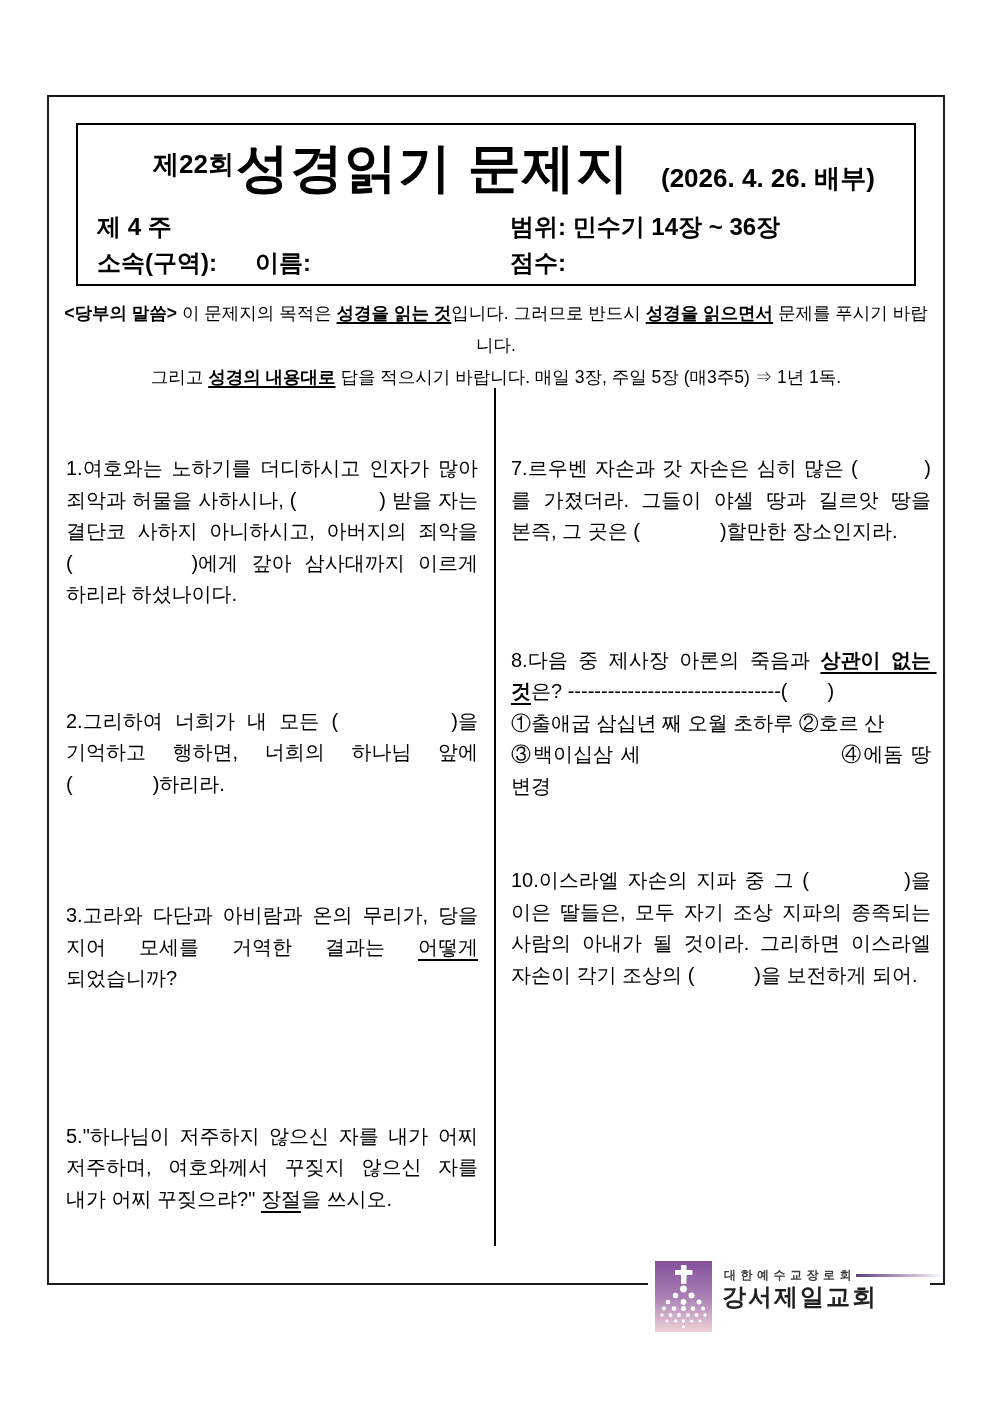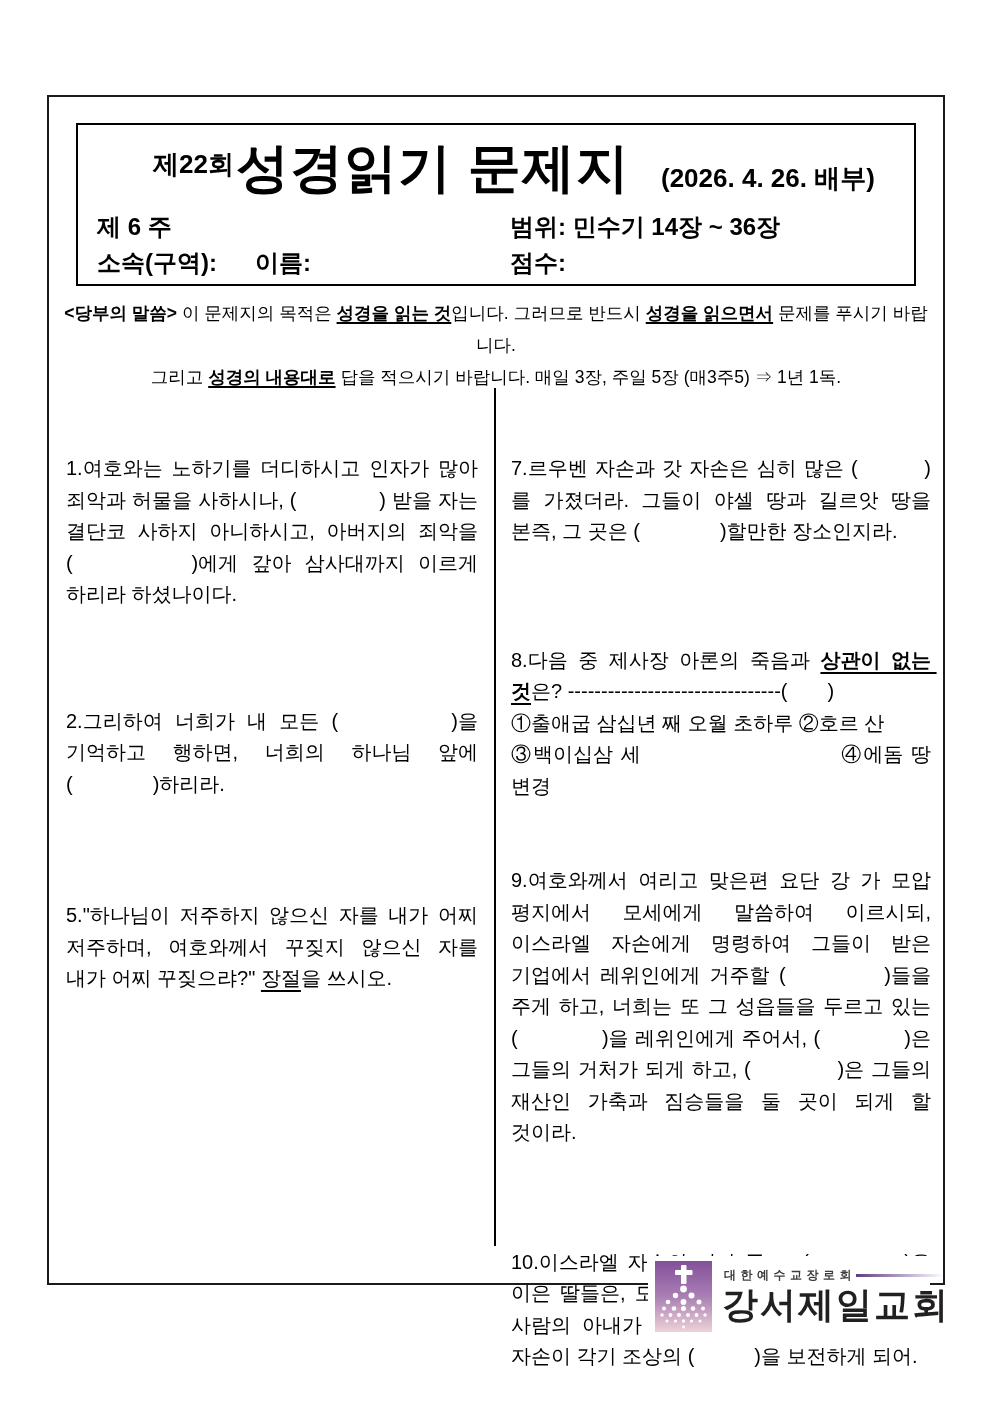--- a/index.html
+++ b/index.html
@@ -51,60 +51,60 @@
     position: absolute; left: 648px; top: 1256px; width: 282px; height: 88px;
     background: #fff; z-index: 5;
   }
   .logo-mark { position: absolute; left: 7px; top: 5px; width: 57px; height: 71px; }
   .logo-denom-row {
     position: absolute; left: 76px; top: 11px; right: -14px;
     display: flex; align-items: center; 
   }
   .logo-denom { font-size: 12px; font-weight: bold; letter-spacing: 4.5px; color: #3c3c3c; white-space: nowrap; }
   .logo-rule  { flex: 1; height: 3px; background: linear-gradient(to right, #5d3f7d, #b9a6c8 55%, rgba(185,166,200,0)); }
-  .logo-name  { position: absolute; left: 74px; top: 25px; font-size: 36px; font-weight: bold; letter-spacing: 2px; color: #221f1f; white-space: nowrap; }
+  .logo-name  { position: absolute; left: 74px; top: 25px; font-size: 24px; font-weight: bold; letter-spacing: 2px; color: #221f1f; white-space: nowrap; }
 </style>
 </head>
 <body>
 
 <div class="page">
 
   <div class="outer-border"></div>
 
   <div class="header-box">
     <div class="hb-round">제22회</div>
     <div class="hb-title">성경읽기 문제지</div>
     <div class="hb-date">(2026. 4. 26. 배부)</div>
-    <div class="hb-week">제 6 주</div>
+    <div class="hb-week">제 4 주</div>
     <div class="hb-range">범위: 민수기 14장 ~ 36장</div>
     <div class="hb-aff">소속(구역):</div>
     <div class="hb-name">이름:</div>
     <div class="hb-score">점수:</div>
   </div>
 
   <div class="notice">
     <div><span class="b">&lt;당부의 말씀&gt; </span><span>이 문제지의 목적은 </span><span class="b u">성경을 읽는 것</span><span>입니다. 그러므로 반드시 </span><span class="b u">성경을 읽으면서</span><span> 문제를 푸시기 바랍니다.</span></div>
     <div><span>그리고 </span><span class="b u">성경의 내용대로</span><span> 답을 적으시기 바랍니다. 매일 3장, 주일 5장 (매3주5) ⇒ 1년 1독.</span></div>
   </div>
 
   <div class="divider"></div>
 
   <div class="col col-left">
     <div class="q" style="margin-bottom:32px"><span>1.여호와는 노하기를 더디하시고 인자가 많아 죄악과 허물을 사하시나, (　　　　) 받을 자는 결단코 사하지 아니하시고, 아버지의 죄악을 (　　　　)에게 갚아 삼사대까지 이르게 하리라 하셨나이다.</span></div>
     <div class="q" style="margin-bottom:37px"><span>2.그리하여 너희가 내 모든 (　　　　)을 기억하고 행하면, 너희의 하나님 앞에 (　　　　)하리라.</span></div>
+    <div class="q" style="margin-bottom:63px"><span>3.고라와 다단과 아비람과 온의 무리가, 당을 지어 모세를 거역한 결과는 </span><span class="u">어떻게</span><span> 되었습니까?</span></div>
     <div class="q" style="margin-bottom:63px"><span>5."하나님이 저주하지 않으신 자를 내가 어찌 저주하며, 여호와께서 꾸짖지 않으신 자를 내가 어찌 꾸짖으랴?" </span><span class="u">장절</span><span>을 쓰시오.</span></div>
     
   </div>
 
   <div class="col col-right">
     <div class="q" style="margin-bottom:34px"><span>7.르우벤 자손과 갓 자손은 심히 많은 (　　　)를 가졌더라. 그들이 야셀 땅과 길르앗 땅을 본즉, 그 곳은 (　　　　)할만한 장소인지라.</span></div>
     <div class="q" style=""><span>8.다음 중 제사장 아론의 죽음과 </span><span class="b u">상관이 없는 것</span><span>은? --------------------------------(　　)
 ①출애굽 삼십년 째 오월 초하루 ②호르 산
 ③백이십삼 세　　　　　　　　　④에돔 땅 변경</span></div>
-    <div class="q" style="margin-bottom:35px"><span>9.여호와께서 여리고 맞은편 요단 강 가 모압 평지에서 모세에게 말씀하여 이르시되, 이스라엘 자손에게 명령하여 그들이 받은 기업에서 레위인에게 거주할 (　　　　)들을 주게 하고, 너희는 또 그 성읍들을 두르고 있는 (　　　　)을 레위인에게 주어서, (　　　　)은 그들의 거처가 되게 하고, (　　　　)은 그들의 재산인 가축과 짐승들을 둘 곳이 되게 할 것이라.</span></div>
     <div class="q" style="margin-bottom:35px"><span>10.이스라엘 자손의 지파 중 그 (　　　　)을 이은 딸들은, 모두 자기 조상 지파의 종족되는 사람의 아내가 될 것이라. 그리하면 이스라엘 자손이 각기 조상의 (　　　)을 보전하게 되어.</span></div>
     
   </div>
 
   <div class="logo">
     <svg class="logo-mark" viewBox="0 0 57 71" xmlns="http://www.w3.org/2000/svg">
       <defs>
         <linearGradient id="lg" x1="0" y1="0" x2="0" y2="1">
           <stop offset="0" stop-color="#83509a"></stop>
           <stop offset="0.5" stop-color="#a97fb4"></stop>

